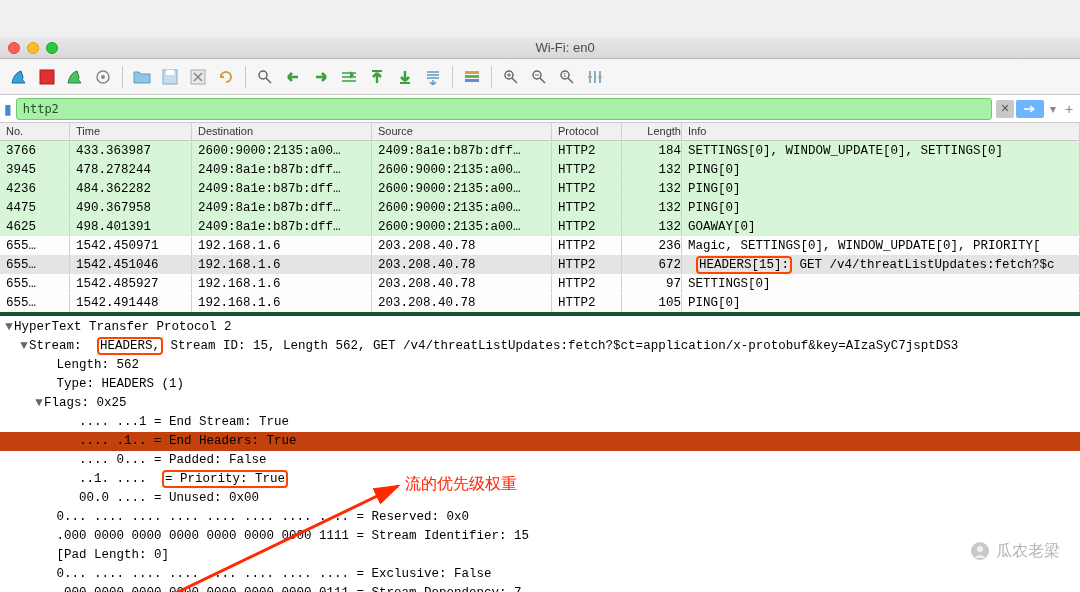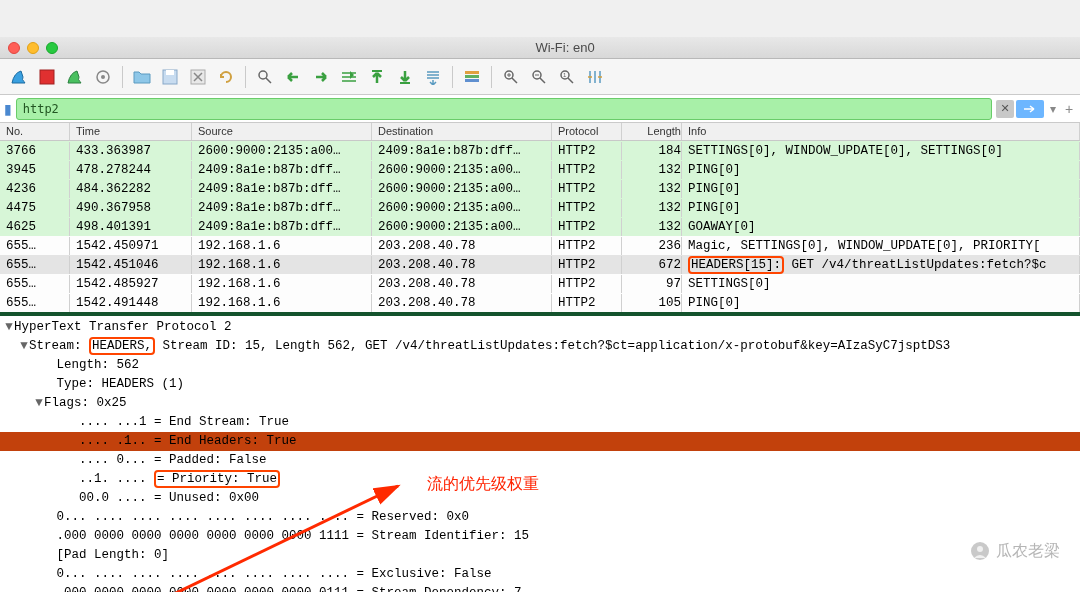--- a/index.html
+++ b/index.html
@@ -23,21 +23,21 @@
 .packets { background: #fff; font-family: "Menlo","Courier New",monospace; font-size: 12.5px; }
 .prow { display: flex; height: 19px; align-items: center; white-space: nowrap; justify-content: center; }
 .prow.g { background: #d7f6d7; }
 .prow.w { background: #fdfdfd; }
 .prow.sel { background: #e4e4e4; }
 .prow .c-info { overflow: hidden; text-overflow: clip; }
 .details { background: #fff; border-top: 4px solid #14532d; font-family: "Menlo","Courier New",monospace; font-size: 12.5px; padding: 2px 0 0 0; line-height: 19px; position: relative; }
 .dline { white-space: pre; padding-left: 4px; }
 .dline.hl { background: #c2410c; }
 .tri { display: inline-block; width: 10px; text-align: center; color: #666; }
-.redbox { border: 2px solid #ff4400; border-radius: 4px; padding: 0 1px; }
+.redbox { border: 2px solid #ff4400; border-radius: 4px; padding: 0 1px; margin-left: 8px; }
 .annotation { color: #ff2200; font-size: 16px; position: absolute; font-family: -apple-system, sans-serif; z-index: 10; }
 .watermark { position: absolute; right: 20px; bottom: 30px; color: rgba(120,120,120,0.55); font-size: 16px; display: flex; align-items: flex-start; gap: 6px; }
 .arrow-svg { position: absolute; pointer-events: none; z-index: 9; }
 .xbtn { width:18px; height:18px; background:#c8c8c8; border-radius:2px; display:flex; align-items:center; justify-content:center; color:#555; font-size:11px;}
 .bluebtn { width:28px; height:18px; background:#6db6ff; border-radius:2px; display:flex; align-items:center; justify-content:center;}
 .ddbtn { width:14px; height:18px; display:flex; align-items:center; justify-content:center; color:#888;}
 .plusbtn { width:14px; height:18px; display:flex; align-items:center; justify-content:center; color:#888; font-size:14px;}
 </style>
 </head>
 <body>
@@ -192,22 +192,22 @@
         </svg>
       </div>
     <div class="ddbtn">▾</div>
     <div class="plusbtn">+</div>
   </div>
 </div>
 
 <div class="columns">
   <div class="col c-no">No.</div>
   <div class="col c-time">Time</div>
+  <div class="col c-dst">Destination</div>
   <div class="col c-src">Source</div>
-  <div class="col c-dst">Destination</div>
   <div class="col c-proto">Protocol</div>
   <div class="col c-len">Length</div>
   <div class="col c-info">Info</div>
 </div>
 
 <div class="packets" id="packet-list">
     <div class="prow g">
       <div class="col c-no">3766</div>
       <div class="col c-time">433.363987</div>
       <div class="col c-src">2600:9000:2135:a00…</div>
@@ -301,21 +301,21 @@
   <div class="dline">          <span>.... 0... = Padded: False</span></div>
   <div class="dline">          <span>..1. .... </span><span class="redbox">= Priority: True</span></div>
   <div class="dline">          <span>00.0 .... = Unused: 0x00</span></div>
   <div class="dline">       <span>0... .... .... .... .... .... .... .... = Reserved: 0x0</span></div>
   <div class="dline">       <span>.000 0000 0000 0000 0000 0000 0000 1111 = Stream Identifier: 15</span></div>
   <div class="dline">       <span>[Pad Length: 0]</span></div>
   <div class="dline">       <span>0... .... .... .... .... .... .... .... = Exclusive: False</span></div>
   <div class="dline">       <span>.000 0000 0000 0000 0000 0000 0000 0111 = Stream Dependency: 7</span></div>
   <div class="dline">       <span class="redbox">Weight: 21</span></div>
 
-  <div class="annotation" style="top:158px; left:427px;">流的优先级权重</div>
+  <div class="annotation" style="top:158px; left:405px;">流的优先级权重</div>
   <svg class="arrow-svg" width="380" height="180" style="top:150px; left:80px;">
     <defs>
         <marker id="ah" markerWidth="10" markerHeight="10" refX="8" refY="3" orient="auto">
           <path d="M0,0 L0,6 L9,3 z" fill="#ff2a00"></path>
         </marker>
       </defs>
     <line x1="17" y1="165" x2="318" y2="20" stroke="#ff2a00" stroke-width="3" marker-end="url(#ah)"></line>
   </svg>
 </div>
 

